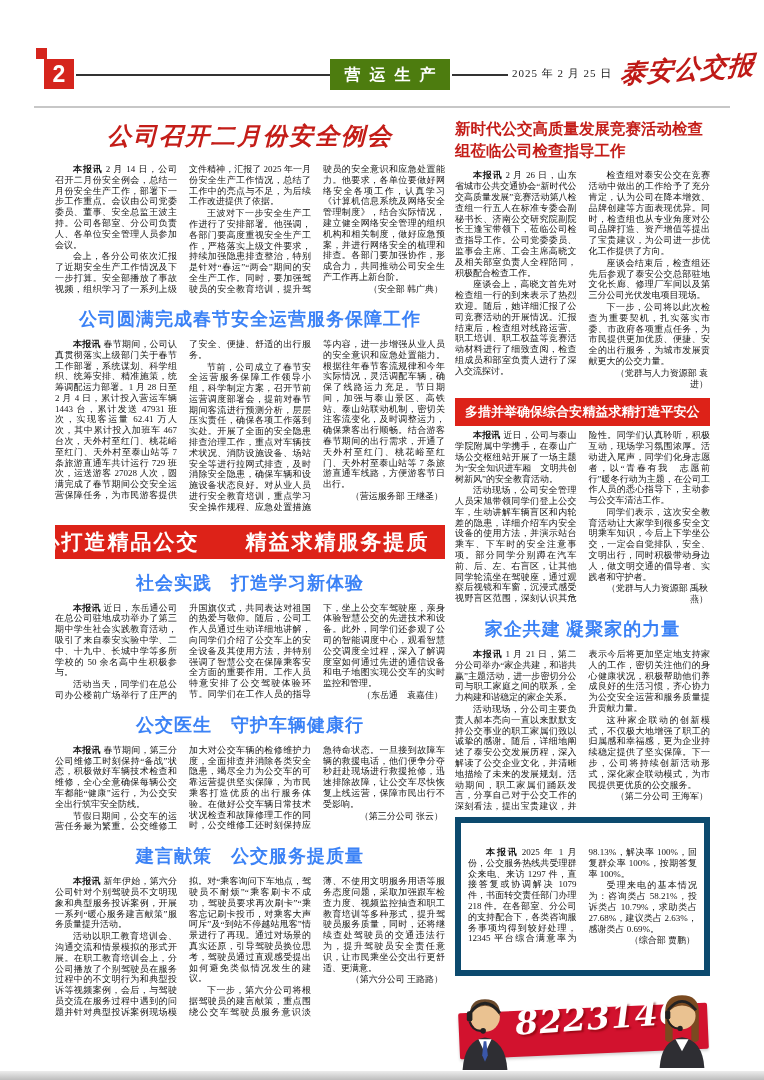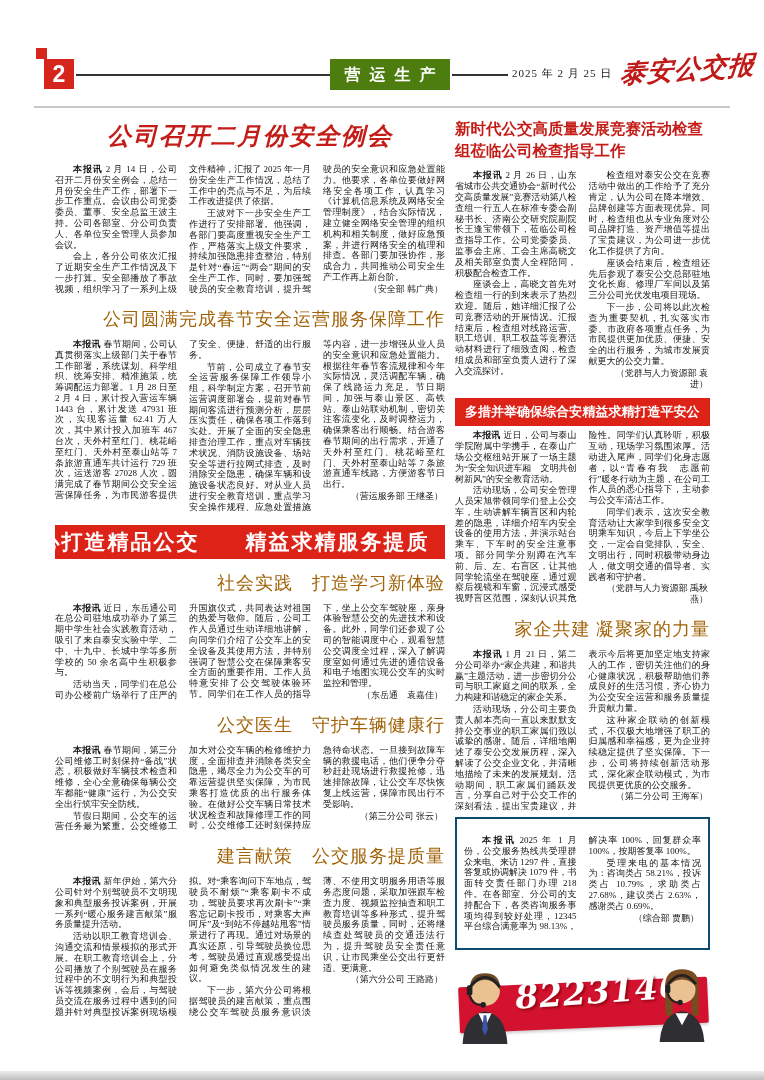--- a/index.html
+++ b/index.html
@@ -27,28 +27,28 @@
 
   .cols{font-size:9px;line-height:10.8px;text-align:justify;}
   .c3{column-count:3;column-gap:12px;}
   .c2{column-count:2;column-gap:12px;}
   .art p{margin:0 0 1px;text-indent:2em;}
   .lead{font-family:"Liberation Sans",sans-serif;font-weight:bold;margin-right:3px;}
   .sig{text-align:right;text-indent:0;padding-right:2px;margin-top:2px;}
 
   .h-main{font-size:24px;color:#c41d18;font-weight:700;text-align:center;letter-spacing:2px;margin:2px 0 12px;font-style:italic;}
   .h-red-sm{font-size:15.5px;color:#c41d18;font-weight:700;text-align:left;line-height:1.4;margin:0 0 9px;}
-  .h-black{font-size:18px;color:#a16207;font-weight:400;text-align:right;letter-spacing:1px;margin:12px 0 8px;}
+  .h-black{font-size:18px;color:#3b82f6;font-weight:700;text-align:center;letter-spacing:1px;margin:12px 0 8px;}
 
   .banner-main{margin:12px 0 6px -55px;width:445px;height:34px;background:#dd2218;color:#fff;
                font-weight:700;font-size:21px;line-height:34px;text-align:center;letter-spacing:2px;white-space:nowrap;}
   .banner-side{margin:9px 0 4px;background:#dd2218;color:#fff;font-weight:700;font-size:13px;height:28px;
                line-height:28px;display:flex;justify-content:space-between;padding:0 10px;}
 
-  .hotline-box{border:2px solid #0c4a6e;padding:16px 7px;margin-top:5px;background:#fff;}
+  .hotline-box{border:6px solid #0c4a6e;padding:24px 7px;margin-top:5px;background:#fff;}
 
   
   .hotline{position:relative;height:92px;margin-top:6px;}
   .ribbon{position:absolute;left:4px;right:2px;top:26px;height:46px;background:#d2122e;border-radius:2px;
           transform:rotate(-2.5deg);box-shadow:0 2px 3px rgba(0,0,0,.18);}
   .hot-number{position:absolute;left:60px;top:16px;font-size:33px;font-weight:bold;font-style:italic;color:#fff;
               font-family:"DejaVu Serif",serif;letter-spacing:1px;transform:rotate(-4deg);
               text-shadow:2px 2px 2px rgba(110,0,0,.55);}
   .op{position:absolute;width:56px;height:86px;}
   .op-left{left:2px;top:4px;}

